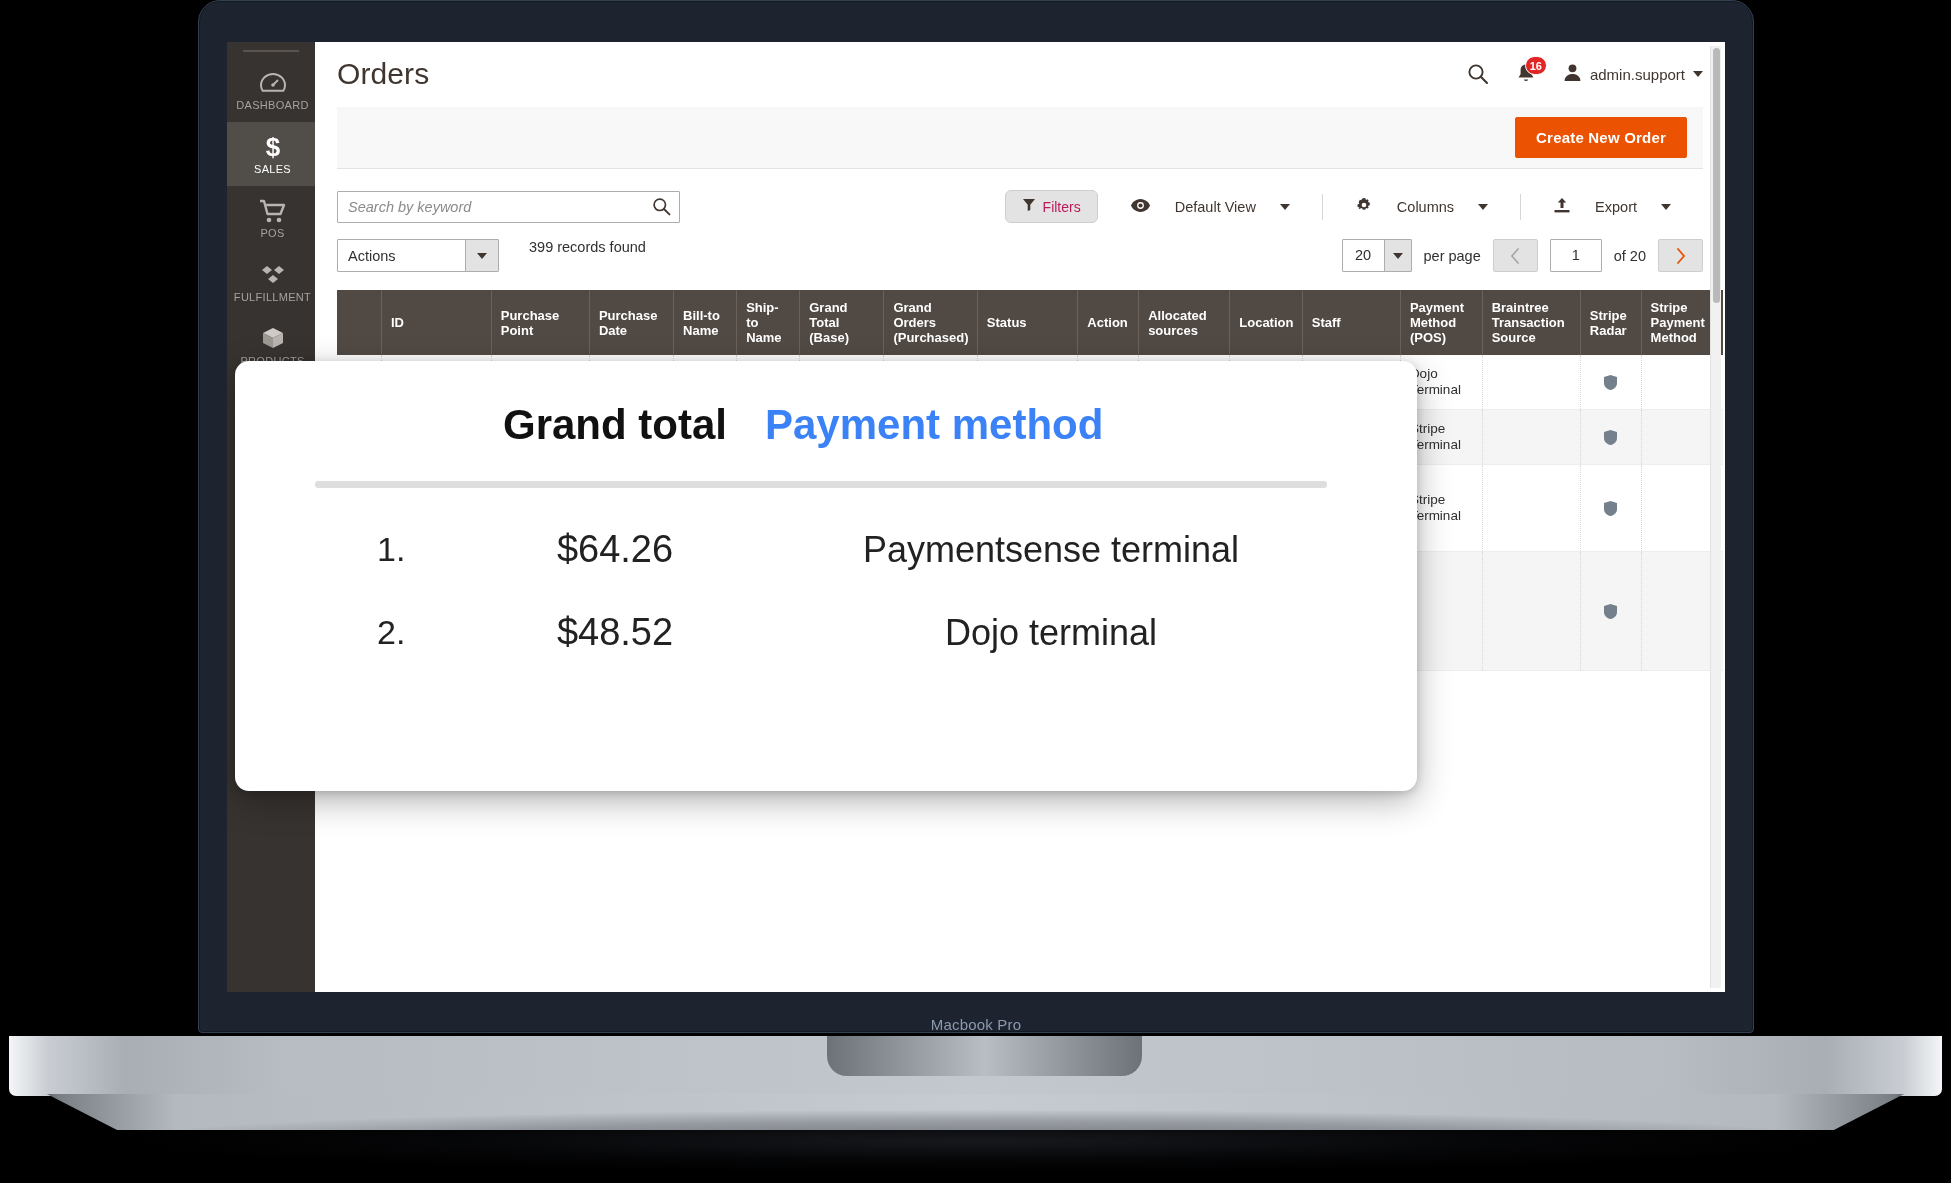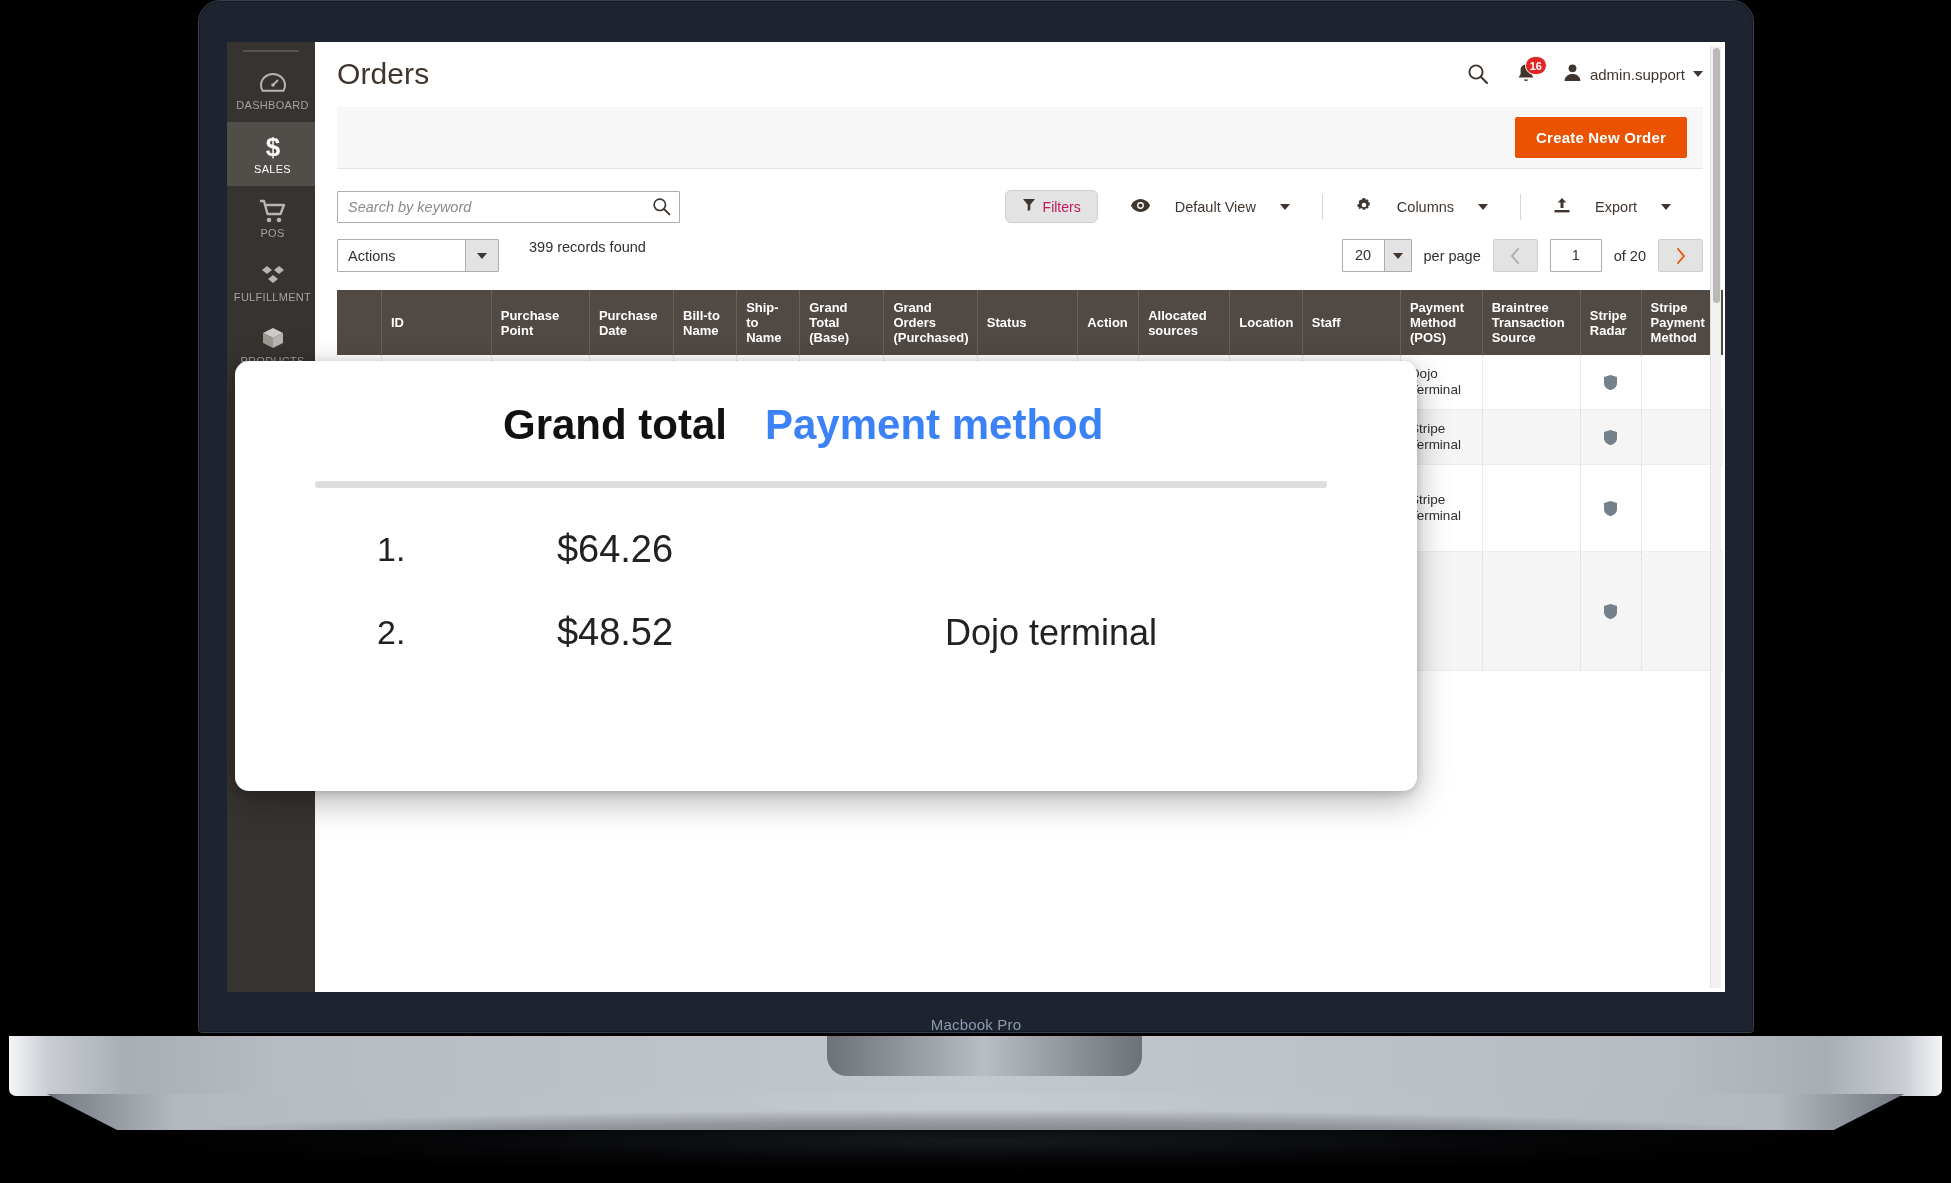--- a/index.html
+++ b/index.html
@@ -653,20 +653,21 @@
       <div id="ov-head">
         <div id="ov-head-num"></div>
         <div id="ov-head-total">Grand total</div>
         <div id="ov-head-method">Payment method</div>
       </div>
       <div id="ov-divider"></div>
       <div id="ov-rows">
           <div class="ov-row">
             <div class="ov-row-num">1.</div>
             <div class="ov-row-total">$64.26</div>
+            <div class="ov-row-method">Paymentsense terminal</div>
           </div>
           <div class="ov-row">
             <div class="ov-row-num">2.</div>
             <div class="ov-row-total">$48.52</div>
             <div class="ov-row-method">Dojo terminal</div>
           </div>
         </div>
     </div>
   </div>
 

